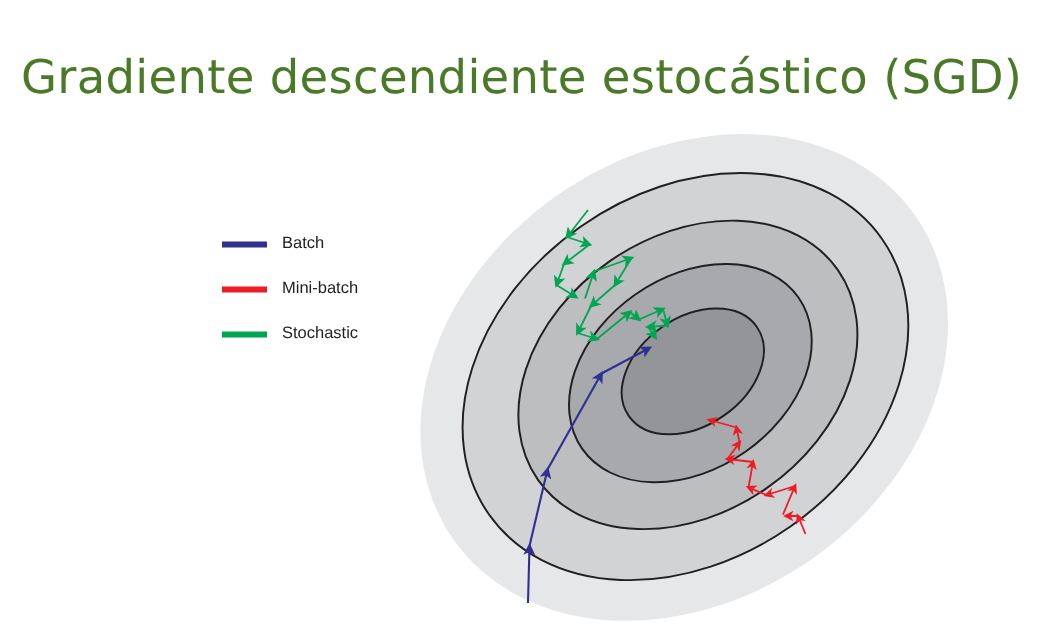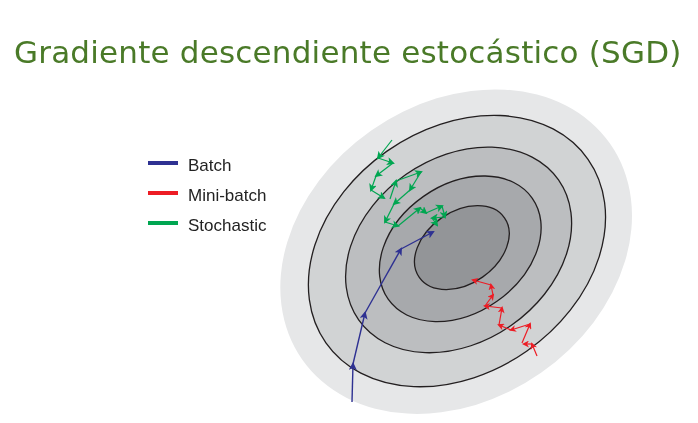--- a/index.html
+++ b/index.html
@@ -1,21 +1,21 @@
 <!DOCTYPE html>
 <html><head>
 <meta charset="utf-8">
 <style>
   html,body{margin:0;padding:0;background:#ffffff;}
   body{width:698px;height:423px;position:relative;overflow:hidden;font-family:"DejaVu Sans",sans-serif;}
   .title{position:absolute;left:14px;top:8px;font-size:31px;color:#4a7a28;letter-spacing:0.2px;white-space:nowrap;font-family:"DejaVu Sans",sans-serif;margin-top:26px;}
   .legend{position:absolute;left:148px;top:156px;}
   .legend-item{position:relative;height:30px;}
   .legend-line{position:absolute;left:0;top:5px;width:30px;height:4px;}
-  .legend-label{position:absolute;left:40px;top:0;font-size:17px;color:#222;font-family:"Liberation Sans",sans-serif;white-space:nowrap;}
+  .legend-label{position:absolute;left:40px;top:0;font-size:11px;color:#222;font-family:"Liberation Sans",sans-serif;white-space:nowrap;}
   svg.diagram{position:absolute;left:0;top:0;}
 </style>
 </head>
 <body>
 
 <div class="title">Gradiente descendiente estocástico (SGD)</div>
 
 <div class="legend">
   <div class="legend-item">
     <div class="legend-line" style="background:#2e3192"></div>

